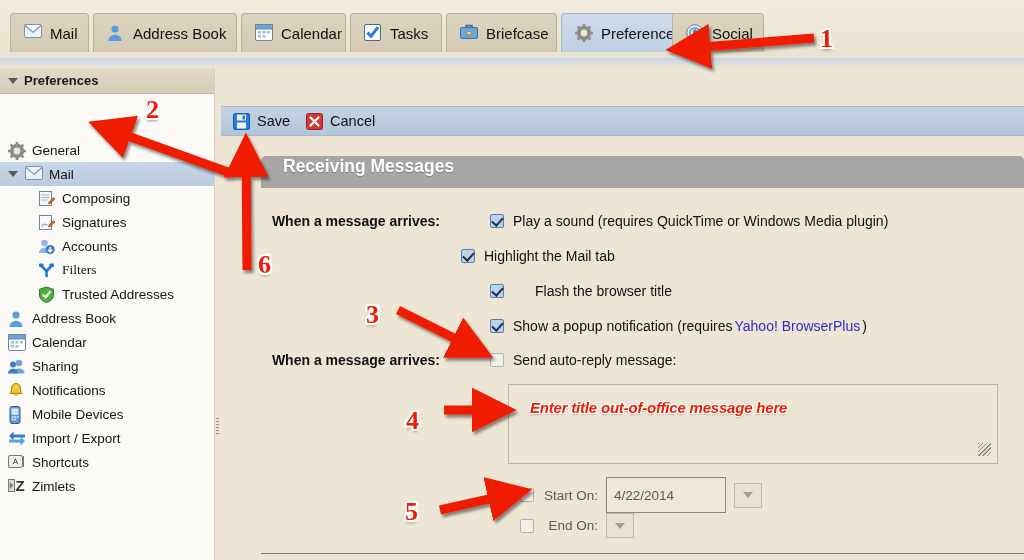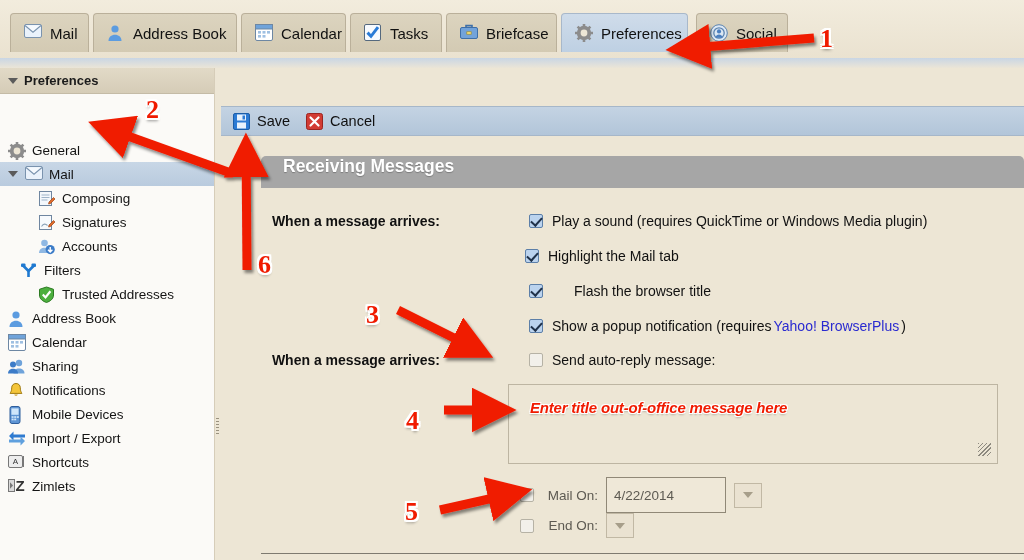--- a/index.html
+++ b/index.html
@@ -97,21 +97,21 @@
     position:absolute;left:40px;top:88px;width:763px;height:48px;
     background:#A6A6A6;border-radius:5px 5px 0 0;
     display:flex;align-items:flex-start;padding-left:22px;box-sizing:border-box;
     color:#fff;font-size:17.5px;font-weight:bold;
     text-shadow:0 1px 1px rgba(0,0,0,.25);
   }
   .secbody{position:absolute;left:40px;top:120px;width:763px;height:366px;background:#EDE6D5;}
   .hr{position:absolute;left:40px;top:485px;width:763px;height:1px;background:#7E7A70;}
 
   .flabel{position:absolute;font-size:14px;font-weight:bold;color:#111;text-align:right;}
-  .cbrow{position:absolute;display:flex;align-items:center;gap:9px;font-size:14px;color:#111;white-space:nowrap;margin-left:39px;}
+  .cbrow{position:absolute;display:flex;align-items:center;gap:9px;font-size:14px;color:#111;white-space:nowrap;}
   .cb{
     width:14px;height:14px;flex:none;box-sizing:border-box;
     border:1px solid #8C93A0;border-radius:2px;background:#fff;position:relative;
   }
   .cb.on{background:#BBD3EE;border-color:#5C7FA8;}
   .cb.on:after{
     content:"";position:absolute;left:3px;top:0px;width:5px;height:9px;
     border:solid #20324A;border-width:0 2px 2px 0;transform:rotate(42deg);
   }
   .cb.dim{background:#F2F0EA;border-color:#B6B2A5;}
@@ -208,21 +208,21 @@
             <g fill="#8C8C8C">
               <circle cx="9" cy="9" r="7.2"></circle>
             </g>
             <circle cx="9" cy="9" r="3.4" fill="#EDE6D5"></circle>
             <g stroke="#8C8C8C" stroke-width="2.6">
               <path d="M9 0v3M9 15v3M0 9h3M15 9h3M2.6 2.6l2.1 2.1M13.3 13.3l2.1 2.1M15.4 2.6l-2.1 2.1M4.7 13.3l-2.1 2.1"></path>
             </g>
           </svg></span>
         <span>Preferences</span>
       </div>
-      <div class="tab" style="left: 696px; width: 92px;">
+      <div class="tab" style="left: 672px; width: 92px;">
         <span class="tabico"><svg width="18" height="18" viewBox="0 0 18 18">
             <circle cx="9" cy="9" r="8.3" fill="#DCE8F4" stroke="#5C84B0"></circle>
             <circle cx="9" cy="9" r="5.2" fill="none" stroke="#5C84B0" stroke-width="1.3"></circle>
             <circle cx="9" cy="7.4" r="2.1" fill="#4A7FC0"></circle>
             <path d="M5.4 13.8c.5-2.3 1.9-3.3 3.6-3.3s3.1 1 3.6 3.3z" fill="#4A7FC0"></path>
           </svg></span>
         <span>Social</span>
       </div>
     </div>
 
@@ -296,21 +296,21 @@
         </div>
         <div class="srow" style="padding-left: 38px;">
           <span class="sico"><svg width="17" height="17" viewBox="0 0 17 17">
               <circle cx="6.5" cy="5" r="3.3" fill="#8FB8E3"></circle>
               <path d="M1 15c0-3.4 2.5-5.2 5.5-5.2S12 11.6 12 15z" fill="#8FB8E3"></path>
               <circle cx="12.2" cy="11.6" r="4.6" fill="#3C7CC8"></circle>
               <path d="M12.2 8.9v5M10 11.8l2.2 2.2 2.2-2.2" stroke="#fff" stroke-width="1.4" fill="none"></path>
             </svg></span>
           <span>Accounts</span>
         </div>
-        <div class="srow" style="padding-left: 20px;">
+        <div class="srow" style="padding-left: 38px; font-family: Liberation Serif, serif;">
           <span class="sico"><svg width="17" height="17" viewBox="0 0 17 17">
               <g stroke="#1F79D0" stroke-width="2.6" fill="none">
                 <path d="M8.5 15V9"></path>
                 <path d="M8.5 9 3 3.5M8.5 9 14 3.5"></path>
               </g>
               <g fill="#1F79D0">
                 <rect x="1" y="1.5" width="4.5" height="3.6" rx="1"></rect>
                 <rect x="11.5" y="1.5" width="4.5" height="3.6" rx="1"></rect>
               </g>
             </svg></span>
@@ -435,21 +435,21 @@
   </div>
 
   <div class="flabel" style="left:180px;top:213px;width:260px;">When a message arrives:</div>
   <div class="flabel" style="left:180px;top:352px;width:260px;">When a message arrives:</div>
 
   <div id="optlist">
       <div class="cbrow" style="left: 490px; top: 213px;">
         <span class="cb on"></span>
         <span>Play a sound (requires QuickTime or Windows Media plugin)</span>
       </div>
-      <div class="cbrow" style="left: 486px; top: 248px;">
+      <div class="cbrow" style="left: 461px; top: 248px;">
         <span class="cb on"></span>
         <span>Highlight the Mail tab</span>
       </div>
       <div class="cbrow" style="left: 490px; top: 283px; gap: 31px;">
         <span class="cb on"></span>
         <span>Flash the browser title</span>
       </div>
       <div class="cbrow" style="left: 490px; top: 318px;">
         <span class="cb on"></span>
         <span>Show a popup notification (requires </span>
@@ -463,21 +463,21 @@
     <span>Send auto-reply message:</span>
   </div>
 
   <div class="msgarea"></div>
   <div class="msgtext">Enter title out-of-office message here</div>
   <div class="resizer"></div>
 
   <div id="datelist">
       <div class="daterow" style="left: 520px; top: 477px;">
         <span class="cb dim"></span>
-        <span class="dlabel">Mail On:</span>
+        <span class="dlabel">Start On:</span>
         <span class="dfield">4/22/2014</span>
         <span class="ddrop"></span>
       </div>
       <div class="daterow" style="left: 520px; top: 513px;">
         <span class="cb dim"></span>
         <span class="dlabel">End On:</span>
         <span class="ddrop"></span>
       </div>
     </div>
 

